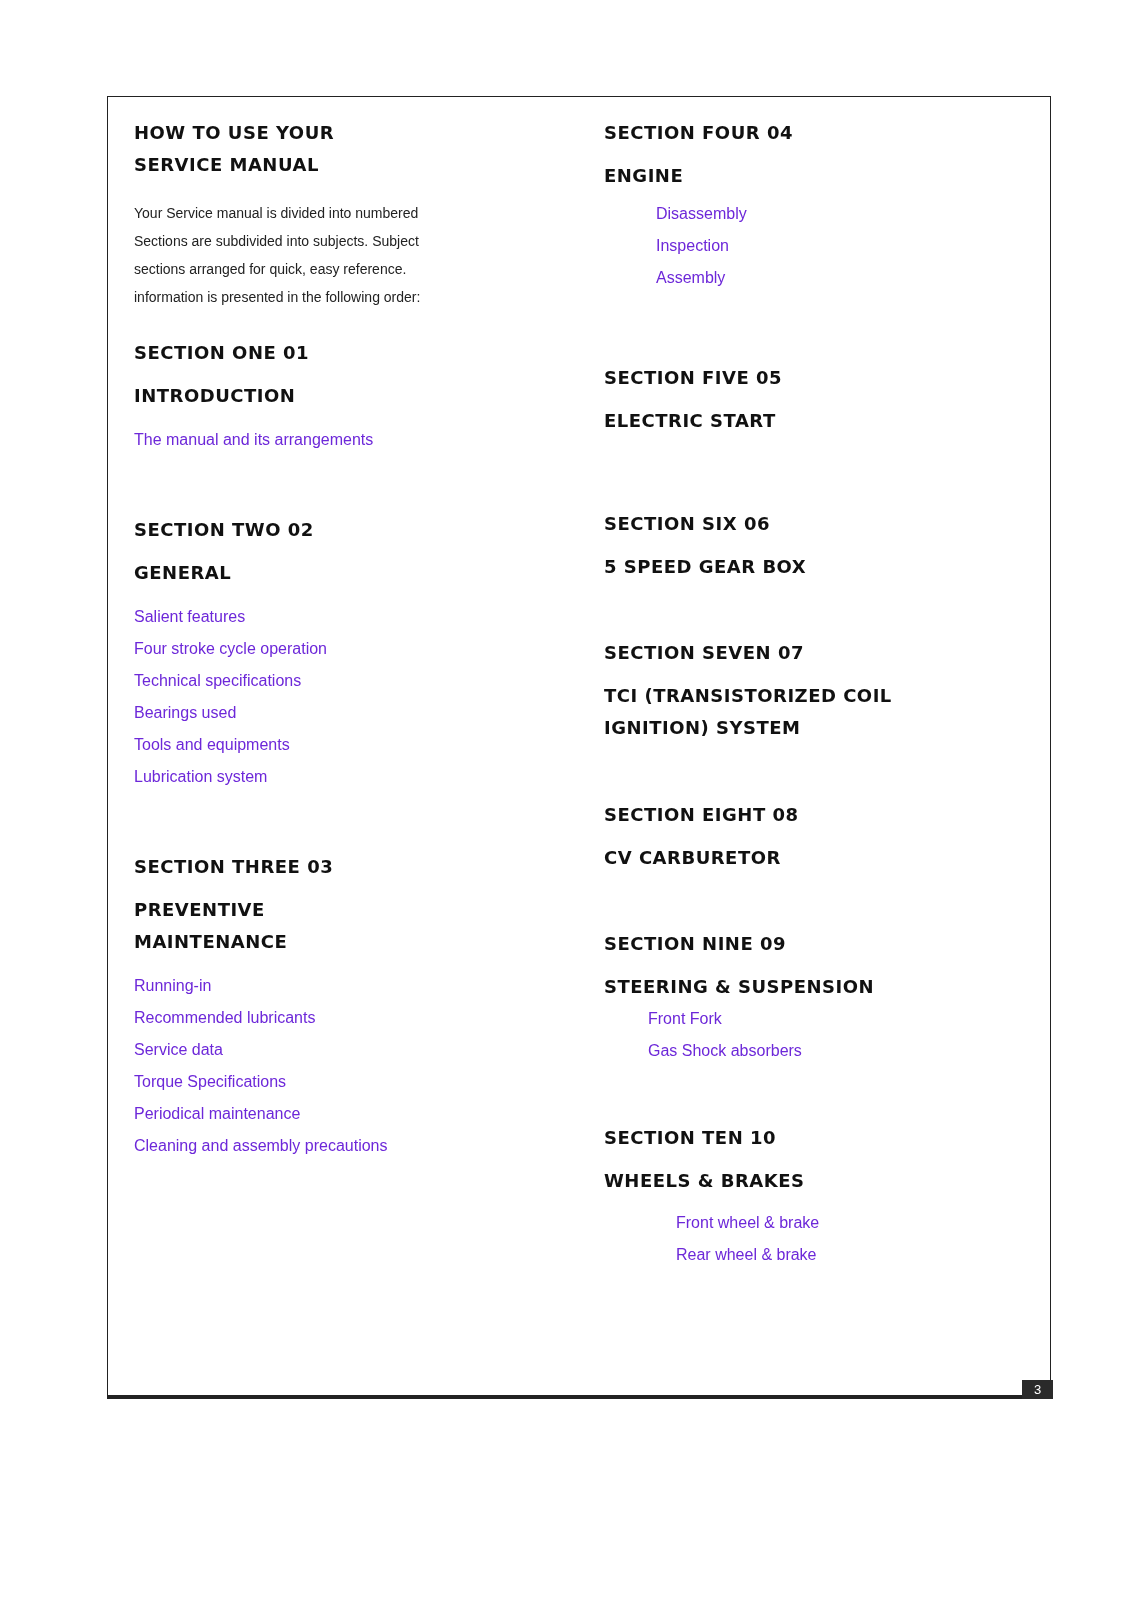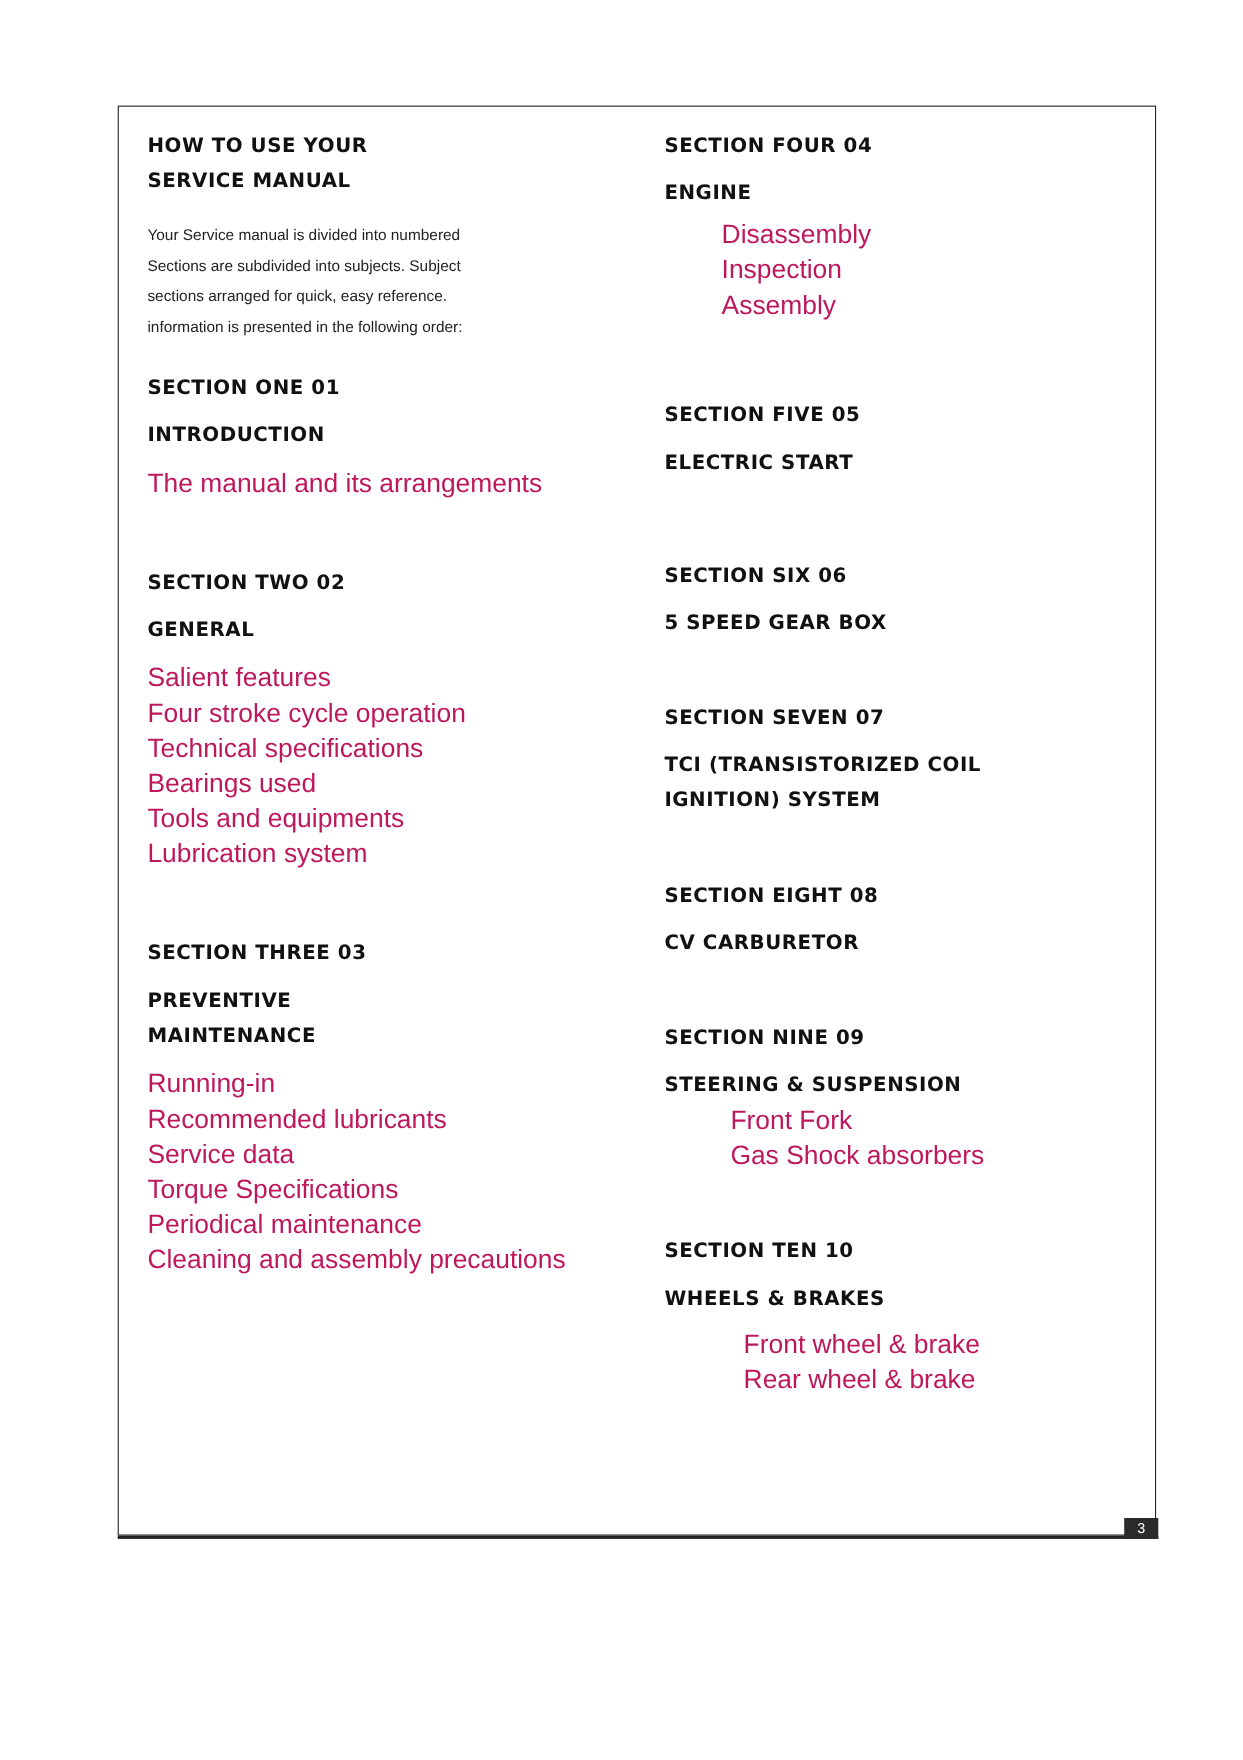--- a/index.html
+++ b/index.html
@@ -4,21 +4,21 @@
 <style>
   html, body { margin:0; padding:0; background:#fff; }
   body { width:1130px; height:1600px; position:relative; font-family:"Liberation Sans", sans-serif; color:#1a1a1a; }
   .frame { position:absolute; left:107px; top:96px; width:944px; height:1300px; border:1.5px solid #222; box-sizing:border-box; }
   .bottomline { position:absolute; left:107px; top:1396px; width:946px; height:3px; background:#222; }
   .pagenum { position:absolute; left:1022px; top:1380px; width:31px; height:19px; background:#2a2a2a; color:#fff; font-size:13px; text-align:center; line-height:19px; }
   .h { font-family:"DejaVu Sans", sans-serif; font-weight:bold; font-size:18px; letter-spacing:0.5px; color:#111; line-height:32px; margin:0; }
   .h.sec { margin-bottom:11px; }
   p.body { font-size:14px; line-height:28px; margin:0; color:#222; }
   ul.items { list-style:none; margin:0; padding:0; }
-  ul.items li { font-size:24px; line-height:32px; color:#be185d; }
+  ul.items li { font-size:16px; line-height:32px; color:#6d28d9; }
   .block { position:absolute; }
 </style>
 </head>
 <body>
 
 <div class="frame"></div>
 <div class="bottomline"></div>
 <div class="pagenum">3</div>
 
 <div class="block" style="left:134px; top:117px; width:440px;">
@@ -92,21 +92,21 @@
 </div>
 
 <div class="block" style="left:604px; top:799px; width:440px;">
   <div class="h sec">SECTION EIGHT 08</div>
   <div class="h">CV CARBURETOR</div>
 </div>
 
 <div class="block" style="left:604px; top:928px; width:440px;">
   <div class="h sec">SECTION NINE 09</div>
   <div class="h">STEERING &amp; SUSPENSION</div>
-  <ul class="items" style="margin-left:60px;">
+  <ul class="items" style="margin-left:44px;">
     <li>Front Fork</li>
     <li>Gas Shock absorbers</li>
   </ul>
 </div>
 
 <div class="block" style="left:604px; top:1122px; width:440px;">
   <div class="h sec">SECTION TEN 10</div>
   <div class="h" style="margin-bottom:10px;">WHEELS &amp; BRAKES</div>
   <ul class="items" style="margin-left:72px;">
     <li>Front wheel &amp; brake</li>

